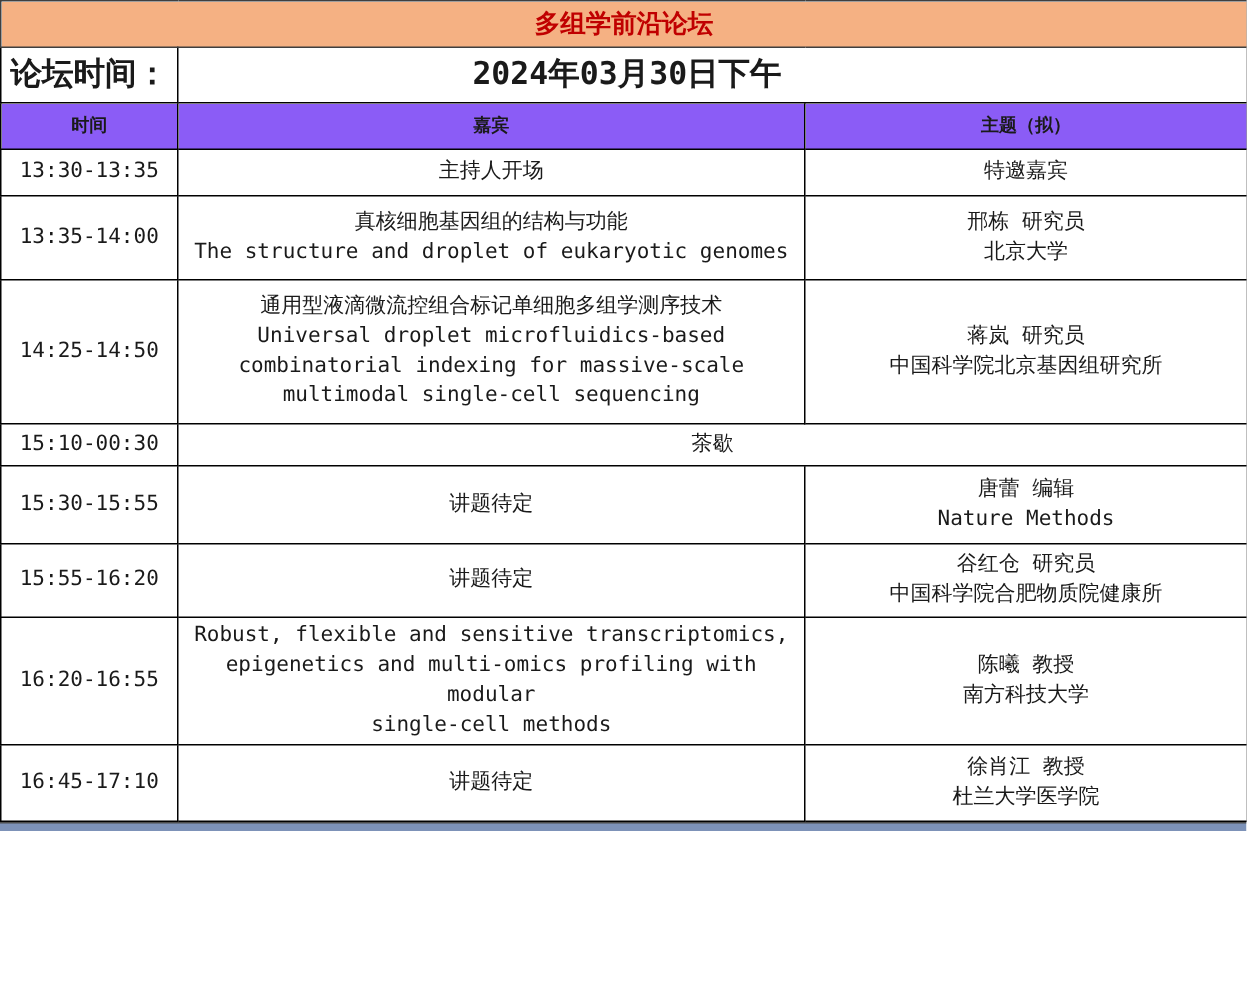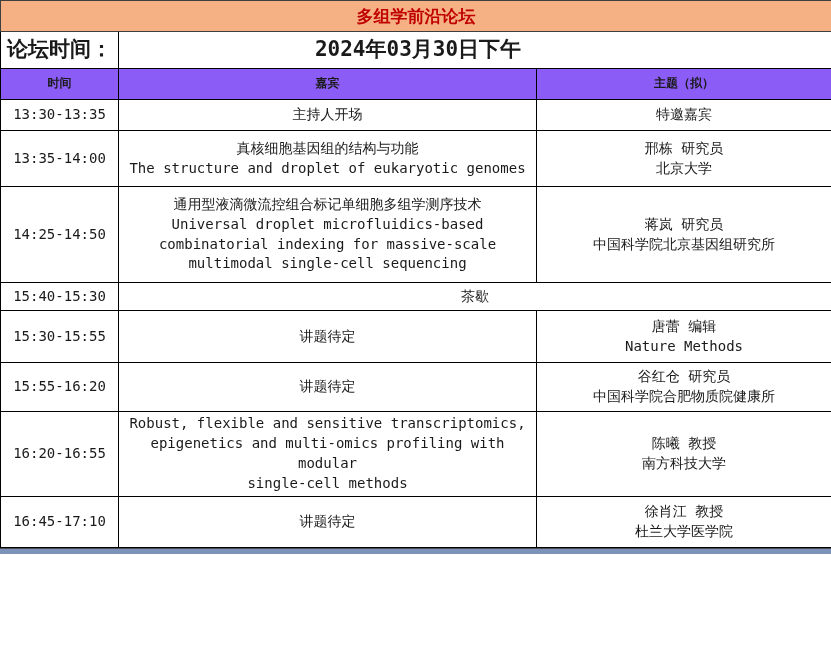--- a/index.html
+++ b/index.html
@@ -108,21 +108,21 @@
           <div>multimodal single-cell sequencing</div>
         </td>
         <td>
           <div>蒋岚 研究员</div>
           <div>中国科学院北京基因组研究所</div>
         </td>
       </tr>
 
 
       <tr class="h30">
-        <td>15:40-15:30</td>
+        <td>15:10-00:30</td>
         <td colspan="2">茶歇</td>
       </tr>
 
       <tr class="h54">
         <td>15:30-15:55</td>
         <td>
             <div>讲题待定</div>
           </td>
         <td>
           <div>唐蕾 编辑</div>

